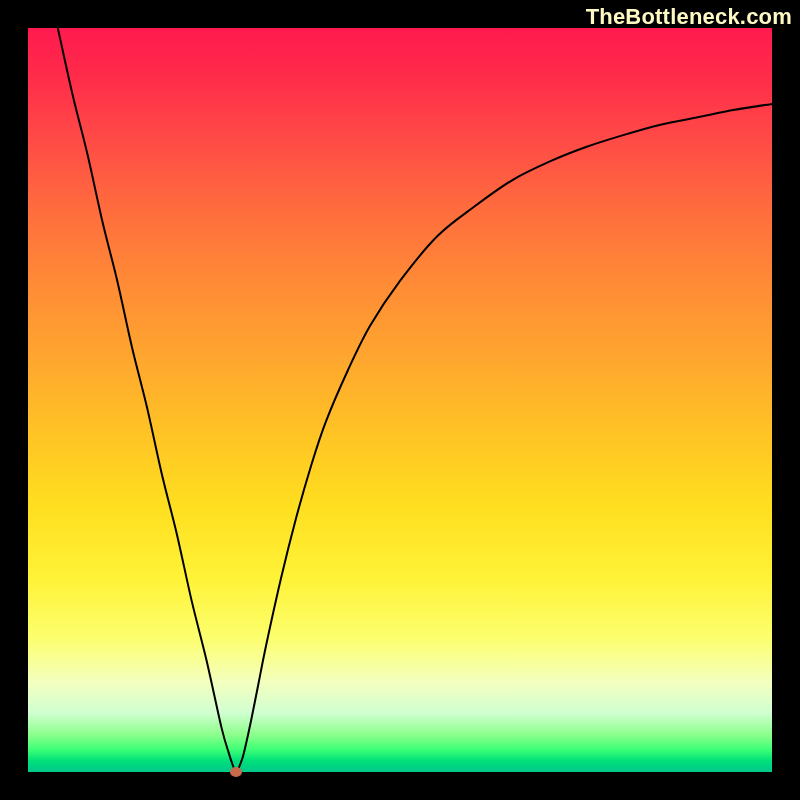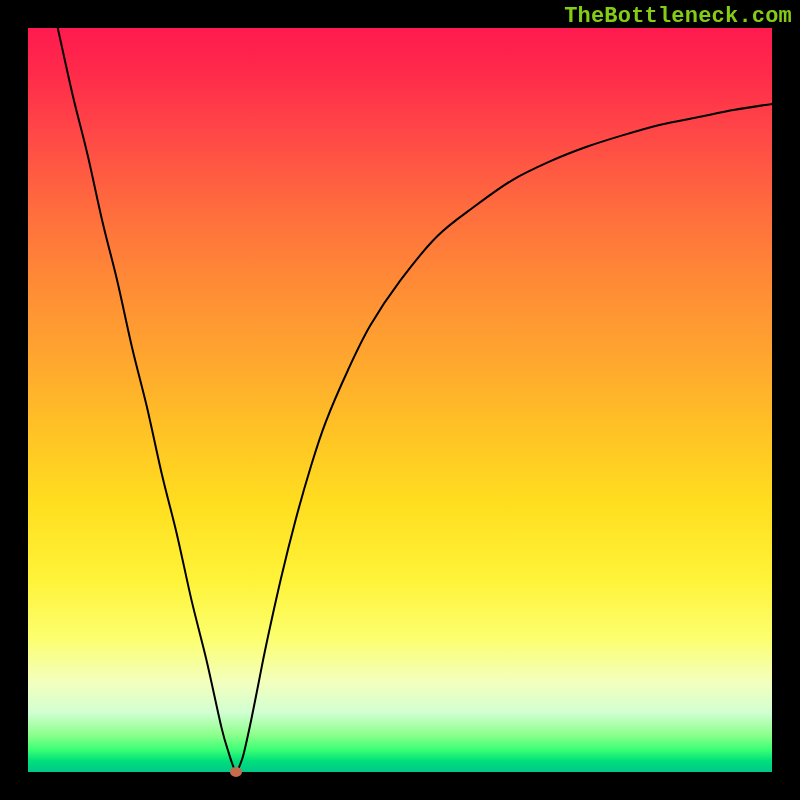--- a/index.html
+++ b/index.html
@@ -47,24 +47,24 @@
     width: 12px;
     height: 10px;
     border-radius: 50%;
     background: #c86b4c;
     transform: translate(-50%, -50%);
   }
   .watermark {
     position: absolute;
     top: 4px;
     right: 8px;
-    font-family: Liberation Mono, monospace;
+    font-family: Liberation Sans, sans-serif;
     font-size: 22px;
     font-weight: 600;
-    color: #84cc16;
+    color: #fef9c3;
     letter-spacing: 0.2px;
   }
 </style>
 </head>
 <body>
 <div class="frame">
   <div class="watermark">TheBottleneck.com</div>
   <div class="plot-area">
     <svg class="curve-svg" viewBox="0 0 744 744" preserveAspectRatio="none">
       <path id="curve-path" d="M 29.76 0.00 C 32.24 11.16, 39.68 45.88, 44.64 66.96 C 49.60 88.04, 54.56 105.40, 59.52 126.48 C 64.48 147.56, 69.44 172.36, 74.40 193.44 C 79.36 214.52, 84.32 231.88, 89.28 252.96 C 94.24 274.04, 99.20 298.84, 104.16 319.92 C 109.12 341.00, 114.08 358.36, 119.04 379.44 C 124.00 400.52, 128.96 425.32, 133.92 446.40 C 138.88 467.48, 143.84 484.84, 148.80 505.92 C 153.76 527.00, 158.72 551.80, 163.68 572.88 C 168.64 593.96, 173.60 611.32, 178.56 632.40 C 183.52 653.48, 189.72 683.86, 193.44 699.36 C 197.16 714.86, 199.02 719.20, 200.88 725.40 C 202.74 731.60, 203.36 733.46, 204.60 736.56 C 205.84 739.66, 207.08 744.00, 208.32 744.00 C 209.56 744.00, 210.80 739.66, 212.04 736.56 C 213.28 733.46, 213.90 732.84, 215.76 725.40 C 217.62 717.96, 220.72 703.70, 223.20 691.92 C 225.68 680.14, 228.16 667.12, 230.64 654.72 C 233.12 642.32, 234.36 634.88, 238.08 617.52 C 241.80 600.16, 248.00 571.64, 252.96 550.56 C 257.92 529.48, 262.88 509.64, 267.84 491.04 C 272.80 472.44, 277.76 455.08, 282.72 438.96 C 287.68 422.84, 291.40 410.44, 297.60 394.32 C 303.80 378.20, 312.48 358.36, 319.92 342.24 C 327.36 326.12, 333.56 312.48, 342.24 297.60 C 350.92 282.72, 360.84 267.84, 372.00 252.96 C 383.16 238.08, 396.80 220.72, 409.20 208.32 C 421.60 195.92, 434.00 187.86, 446.40 178.56 C 458.80 169.26, 471.20 159.96, 483.60 152.52 C 496.00 145.08, 508.40 139.50, 520.80 133.92 C 533.20 128.34, 545.60 123.50, 558.00 119.04 C 570.40 114.58, 582.80 110.86, 595.20 107.14 C 607.60 103.42, 620.00 99.70, 632.40 96.72 C 644.80 93.74, 657.20 91.76, 669.60 89.28 C 682.00 86.80, 694.40 84.07, 706.80 81.84 C 719.20 79.61, 737.80 76.88, 744.00 75.89"></path>

